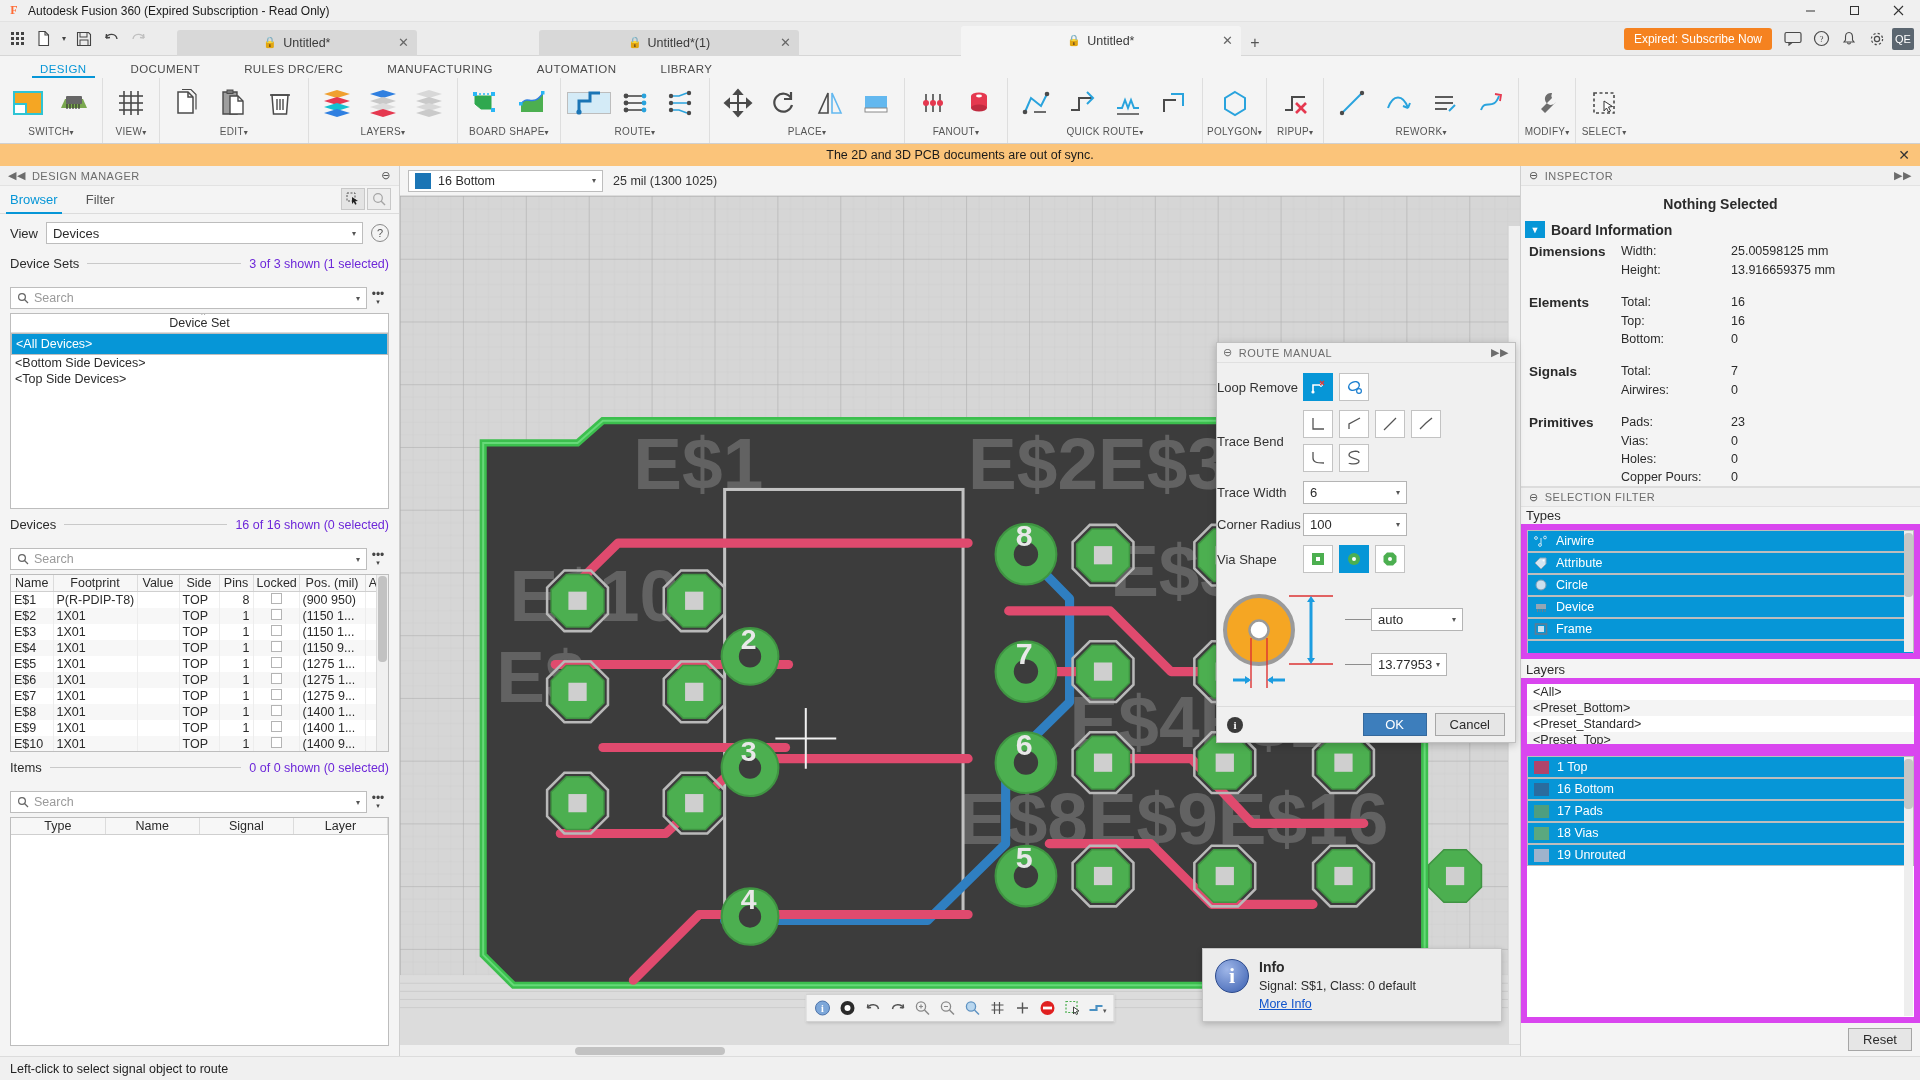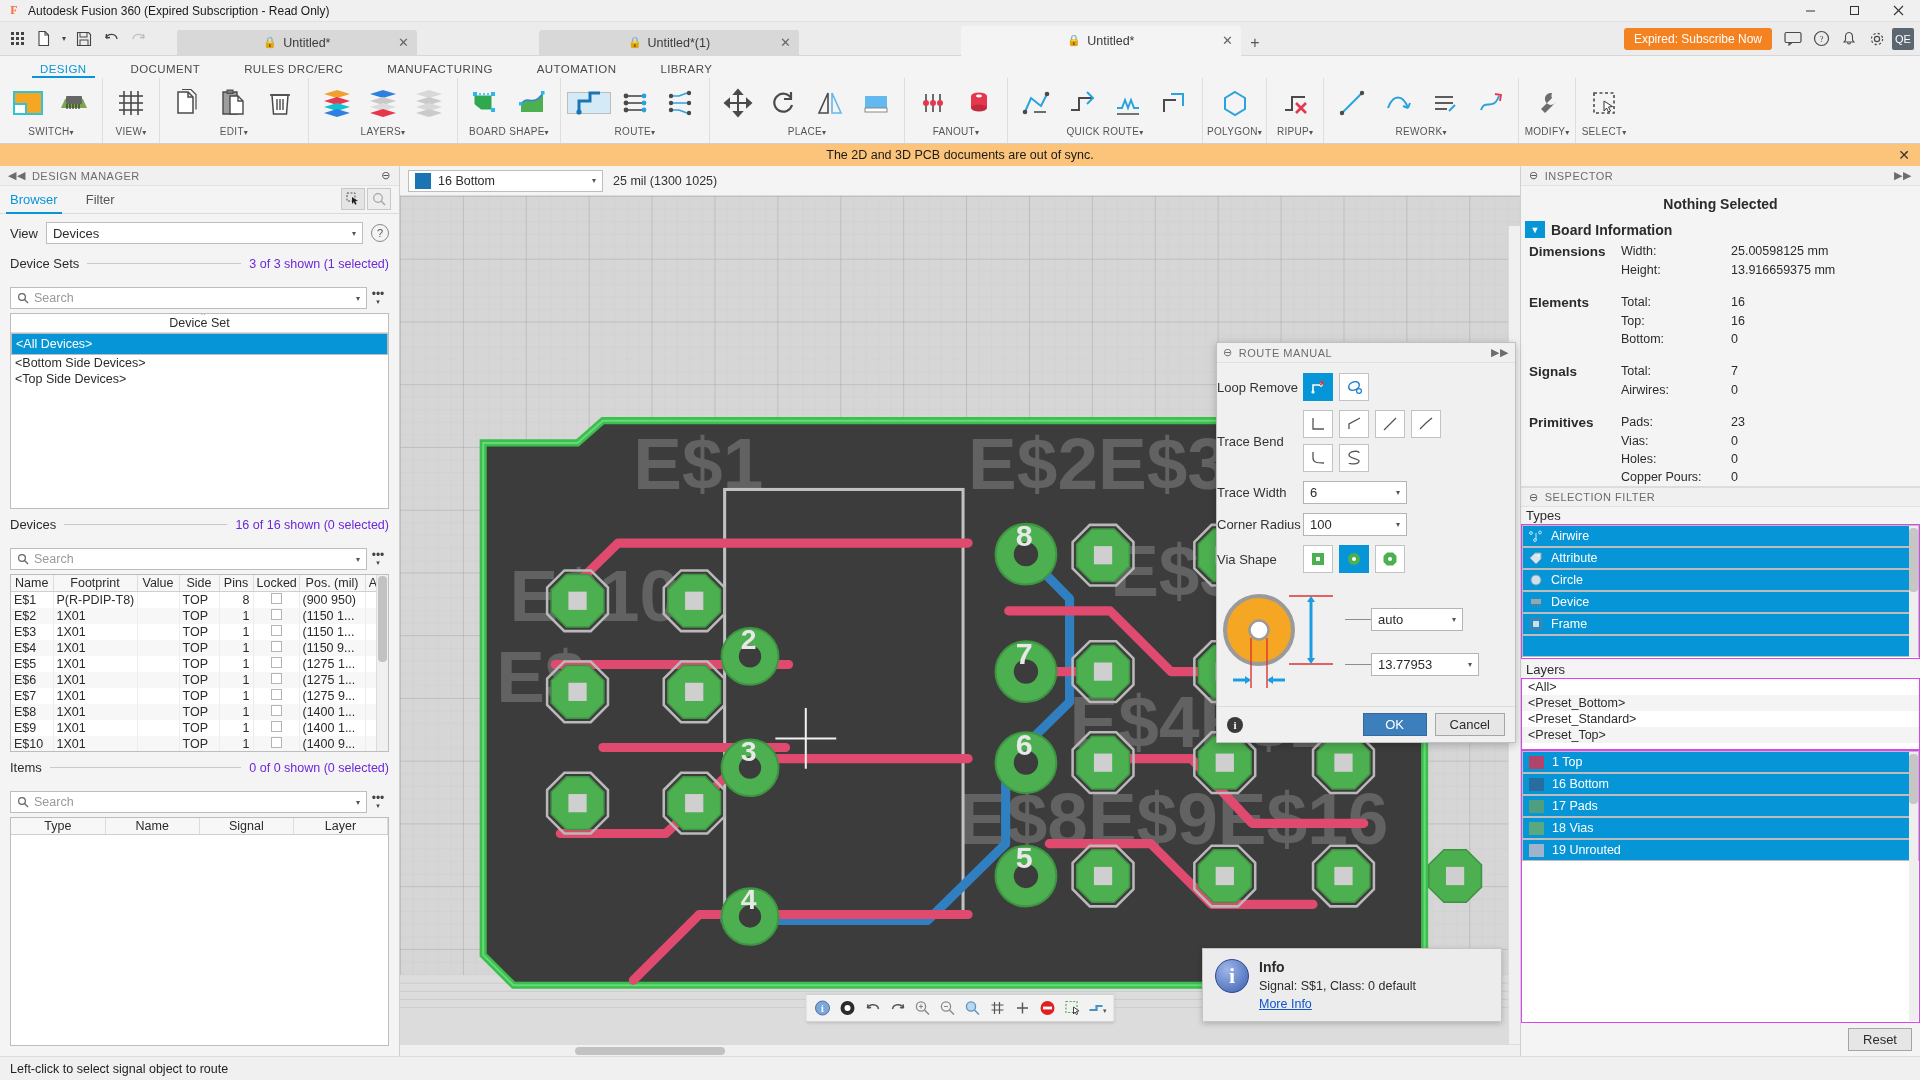--- a/index.html
+++ b/index.html
@@ -198,21 +198,21 @@
               justify-content:center; font-size:9px; margin-left:4px; }
   .insp-sec .nm { font-weight:bold; font-size:14px; }
   .irow { display:flex; font-size:12.5px; padding:2px 0; }
   .irow .grp { width:100px; font-weight:bold; font-size:13.5px; padding-left:8px; }
   .irow .k { width:110px; }
   .irow .v { flex:1; }
   .spacerow { height:14px; }
 
   .sf { flex:1; display:flex; flex-direction:column; min-height:0; border-top:1px solid #dcdcdc; }
   .sf-label { font-size:13px; padding:1px 5px; background:#f4f4f4; }
-  .sf-list { border:1px solid #d946ef; background:#fff; overflow:hidden; position:relative; }
+  .sf-list { border:6px solid #d946ef; background:#fff; overflow:hidden; position:relative; }
   .sf-item { display:flex; align-items:center; gap:8px; font-size:12.5px; padding:1px 6px; }
   .sf-item.sel { background:#0696d7; color:#fff; }
   .sfscroll { position:absolute; right:1px; top:1px; bottom:1px; width:9px; background:#eee; }
   .sfscroll .th { position:absolute; top:2px; width:9px; height:64px; background:#c6c6c6; border-radius:4px; }
   .lyrswatch { width:15px; height:13px; display:inline-block; }
   .resetrow { display:flex; justify-content:flex-end; padding:5px 8px; }
 
   
   .statusbar { flex:0 0 24px; background:#f0f0f0; border-top:1px solid #dcdcdc; display:flex; align-items:center;
                padding:0 10px; font-size:12.5px; color:#222; }
@@ -1358,21 +1358,21 @@
           <div style="display:flex;flex-direction:column;gap:22px;margin-left:2px;">
             <div style="display:flex;align-items:center;">
               <div style="width:26px;height:1px;background:#8d8d8d;"></div>
               <div class="cbo" style="width:92px;">
                 <span>auto</span>
                 <span class="car">▾</span>
               </div>
             </div>
             <div style="display:flex;align-items:center;">
               <div style="width:26px;height:1px;background:#8d8d8d;"></div>
-              <div class="cbo" style="width:108px;">
+              <div class="cbo" style="width:76px;">
                 <span>13.77953</span>
                 <span class="car">▾</span>
               </div>
             </div>
           </div>
         </div>
 
       </div>
       <div class="dlg-foot">
         <div class="infoglyph">i</div>

